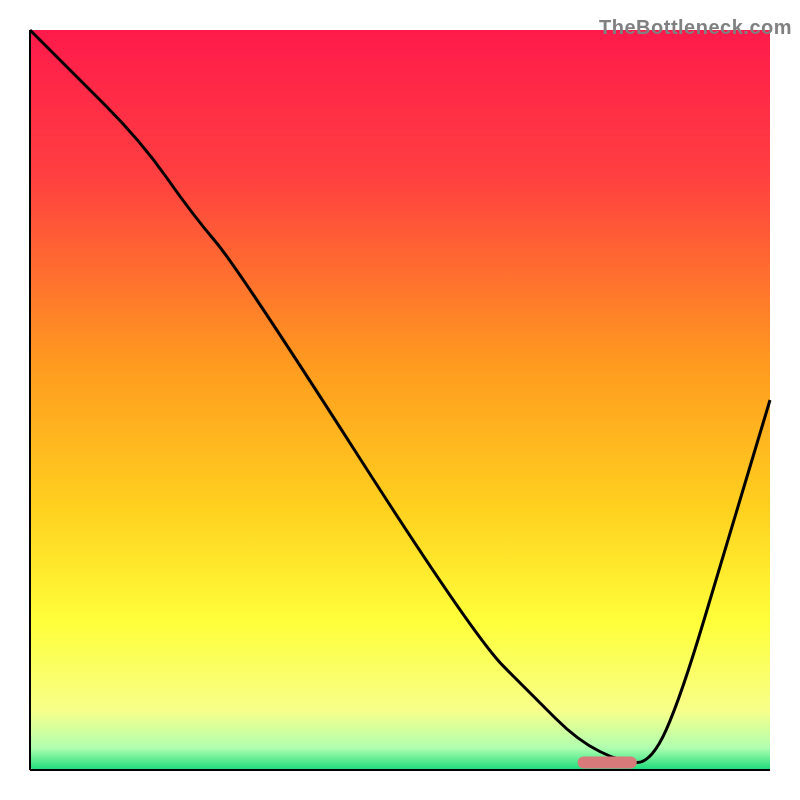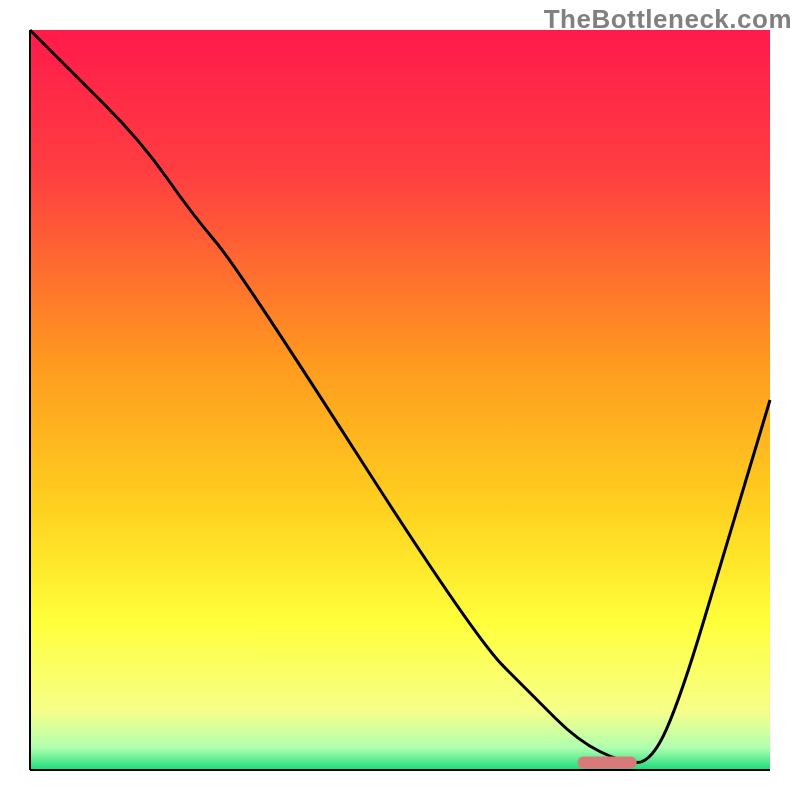--- a/index.html
+++ b/index.html
@@ -17,24 +17,24 @@
   }
   svg.chart-svg {
     position: absolute;
     top: 0;
     left: 0;
     width: 800px;
     height: 800px;
   }
   .watermark {
     position: absolute;
-    top: 4px;
+    top: 16px;
     right: 8px;
     color: #808080;
-    font-size: 26px;
+    font-size: 20px;
     font-weight: 700;
     letter-spacing: 0.5px;
     user-select: none;
   }
 </style>
 </head>
 <body>
 
 <div class="chart-container">
   <svg class="chart-svg" viewBox="0 0 800 800">

